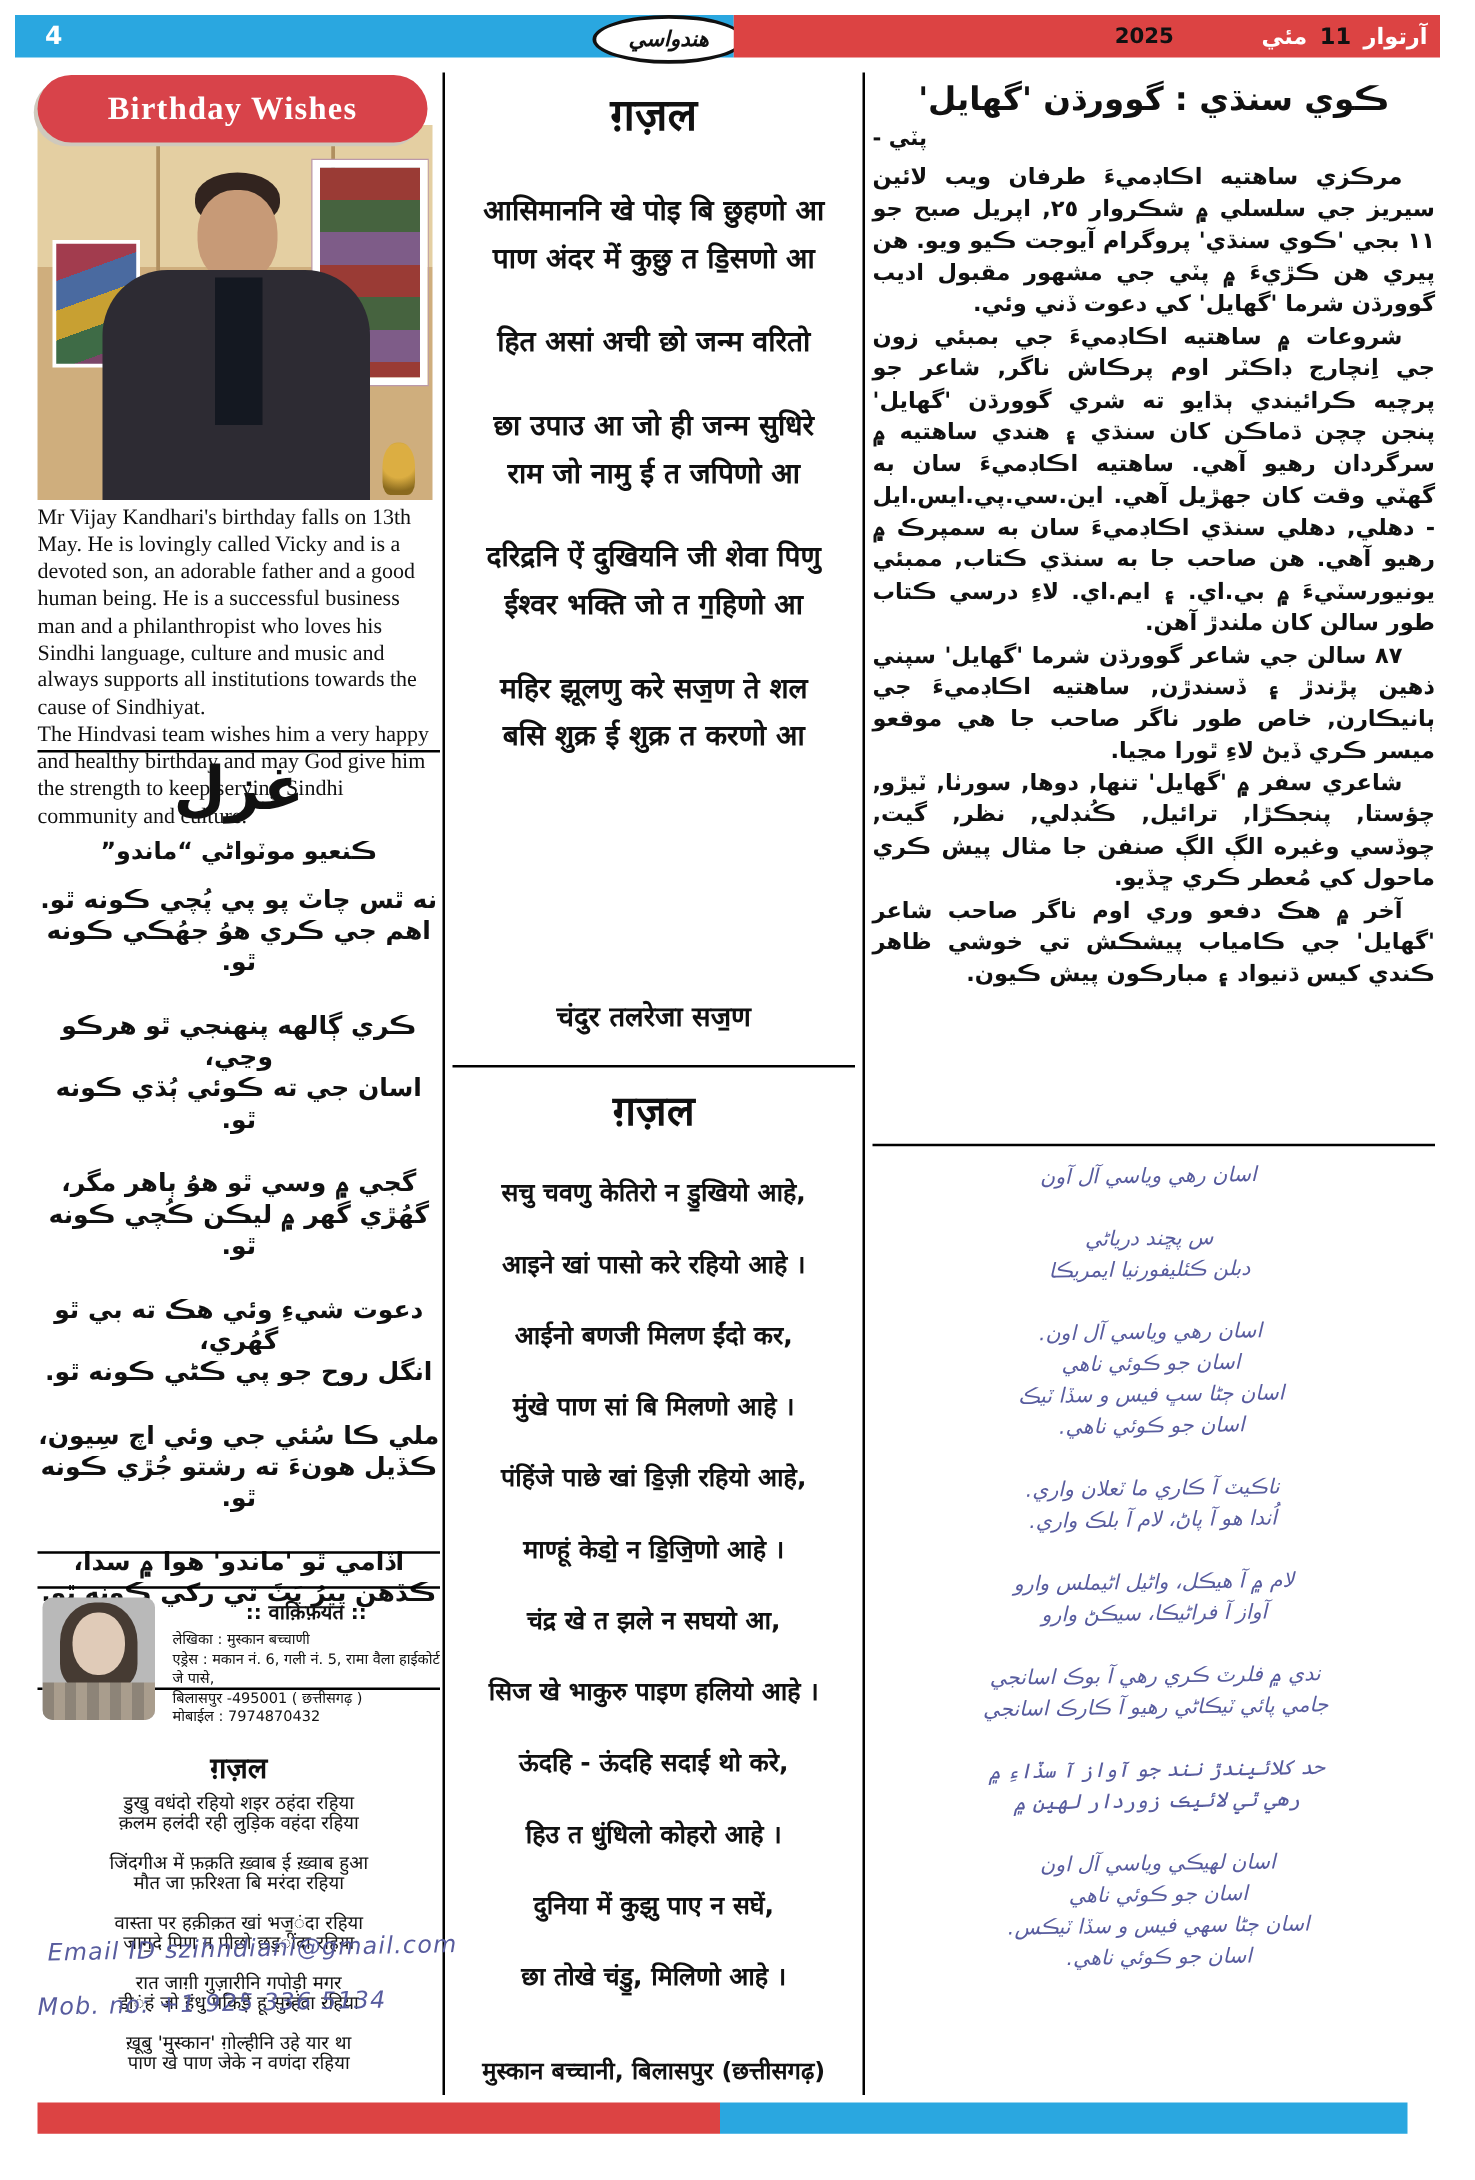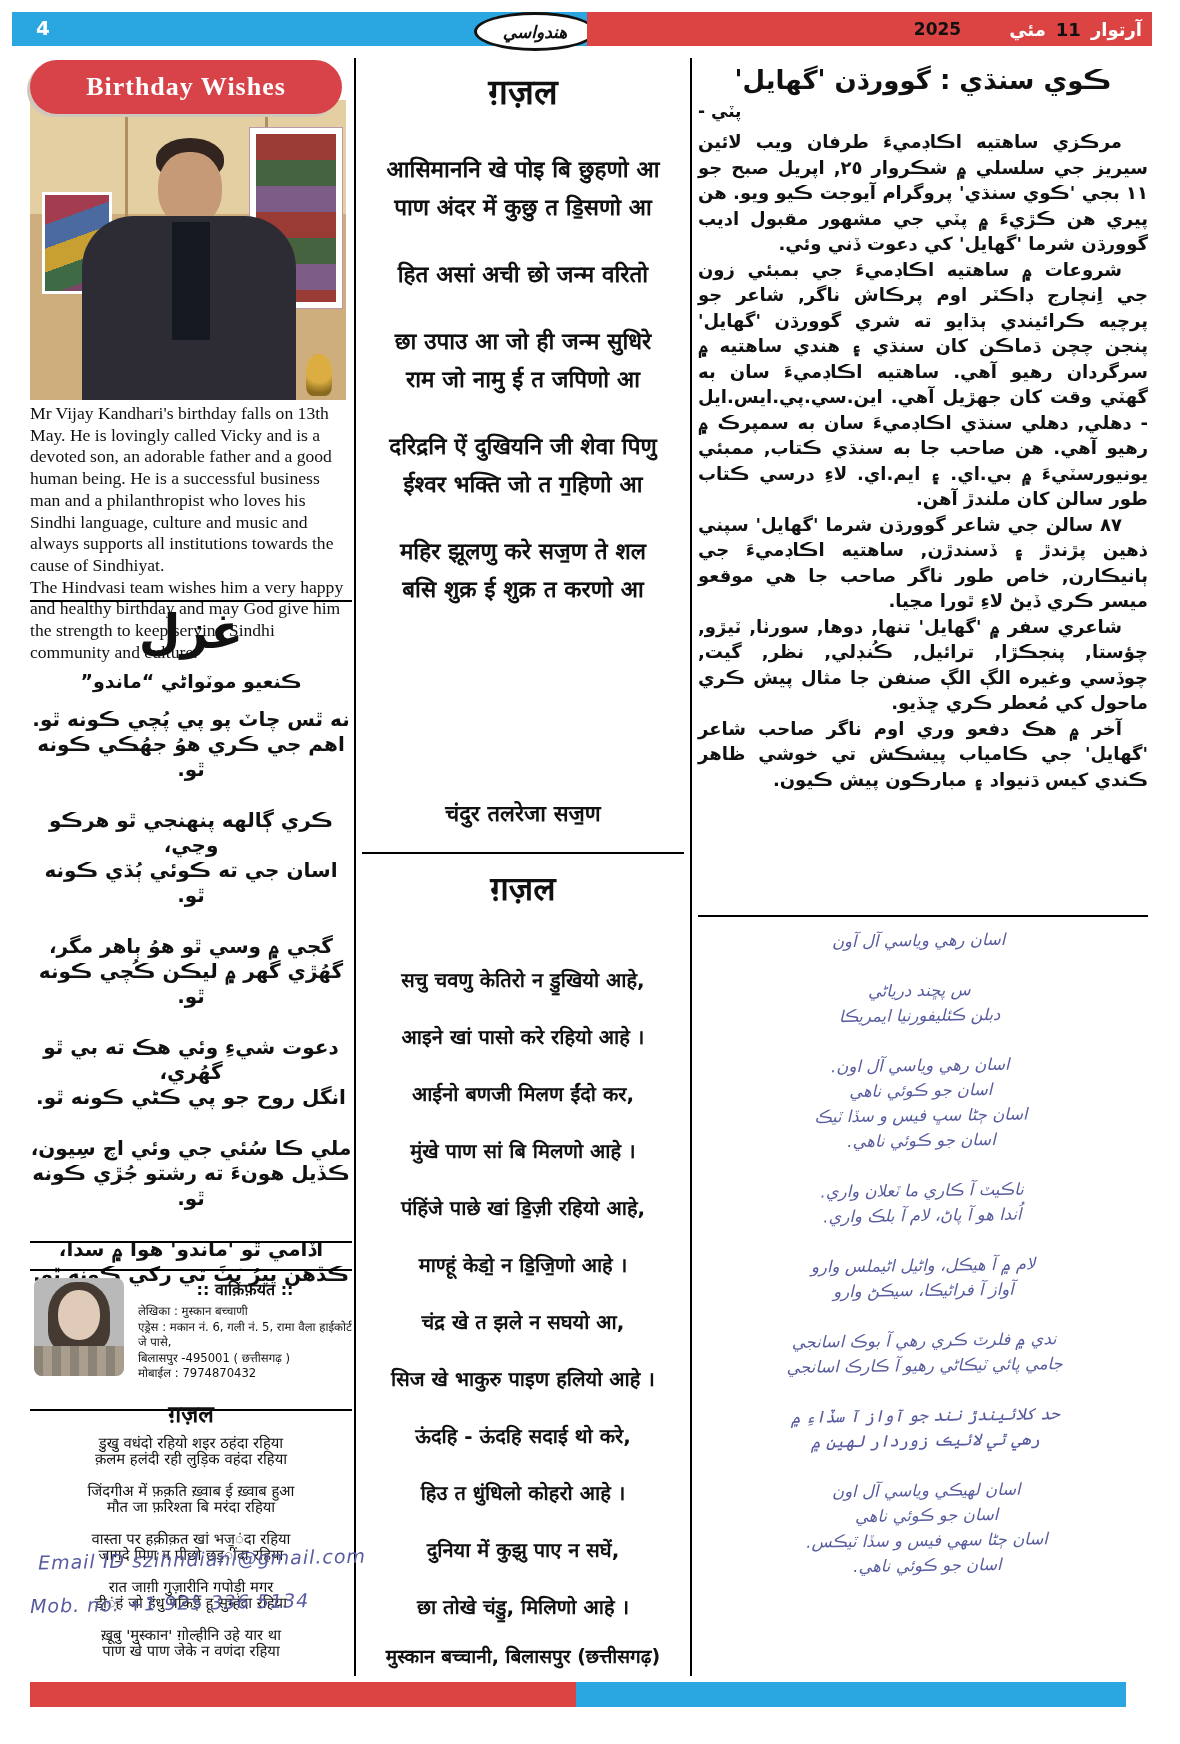--- a/index.html
+++ b/index.html
@@ -13,21 +13,21 @@
   .header-red{flex:1;background:var(--red);position:relative;display:flex;align-items:center;}
   .pageno{position:absolute;left:24px;top:4px;color:#fff;font-family:"DejaVu Sans",sans-serif;
           font-weight:bold;font-size:20px;}
   .logo-oval{position:absolute;left:462px;top:0px;width:116px;height:33px;background:#fff;
              border:3px solid #111;border-radius:50%;display:flex;align-items:center;justify-content:center;
              font-family:"DejaVu Sans",sans-serif;font-weight:bold;font-style:italic;font-size:17px;color:#111;}
   .date-area{position:absolute;right:10px;top:0;height:34px;display:flex;align-items:center;gap:10px;direction:rtl;
              font-family:"DejaVu Sans",sans-serif;font-weight:bold;font-size:18px;}
   .date-area .w{color:#fff;}
   .date-area .b{color:#111;}
-  .date-area .year{margin-right:38px;color:#111;font-size:17px;}
+  .date-area .year{margin-right:60px;color:#111;font-size:17px;}
 
   
   .vline{position:absolute;top:58px;width:2px;height:1618px;background:#000;}
   .vline.v1{left:354px;} .vline.v2{left:690px;}
 
   
   .leftcol{position:absolute;left:30px;top:55px;width:322px;}
   .banner{position:absolute;left:0;top:5px;width:312px;height:54px;background:var(--banner);
           border-radius:30px;color:#fff;text-align:center;line-height:54px;
           font-weight:bold;font-size:26px;letter-spacing:1px;z-index:3;
@@ -56,21 +56,21 @@
   .hr{position:absolute;left:0;width:322px;border-top:2.5px solid #000;}
   .hr.h1{top:545px;} .hr.h2{top:1186px;border-top-width:2.5px;}
   .ar-title{position:absolute;left:0;top:548px;width:322px;text-align:center;direction:rtl;
             font-family:"DejaVu Sans",sans-serif;font-weight:bold;font-size:48px;line-height:56px;}
   .ar-poet{position:absolute;left:0;top:615px;width:322px;text-align:center;direction:rtl;
            font-family:"DejaVu Sans",sans-serif;font-weight:bold;font-size:19px;}
   .ar-body{position:absolute;left:0;top:652px;width:322px;direction:rtl;text-align:center;
            font-family:"DejaVu Sans",sans-serif;font-weight:bold;font-size:20px;}
   .ar-body .couplet{margin-bottom:26px;}
   .ar-body .line{line-height:25px;}
-  .bio-box{position:absolute;left:0;top:1214px;width:322px;height:142px;
+  .bio-box{position:absolute;left:0;top:1214px;width:322px;height:83px;
            border-top:2px solid #000;border-bottom:2px solid #000;display:flex;padding-top:5px;box-sizing:border-box;}
   .bio-photo{width:90px;height:98px;border-radius:8px;margin:2px 6px 0 4px;position:relative;overflow:hidden;background:#b9b9b9;}
   .bio-photo .w-hair{position:absolute;left:14px;top:4px;width:62px;height:70px;background:#463b33;border-radius:45% 45% 30% 30%;}
   .bio-photo .w-face{position:absolute;left:24px;top:12px;width:42px;height:50px;background:#e0cbb8;border-radius:48%;}
   .bio-photo .w-dress{position:absolute;left:0;bottom:0;width:100%;height:30px;
         background:repeating-linear-gradient(90deg,#8d8478 0 9px,#a99d8d 9px 18px);}
   .bio-detail{flex:1;padding-left:8px;font-family:"DejaVu Sans",sans-serif;}
   .bio-head{text-align:center;font-weight:bold;font-size:16px;margin:2px 0 4px 0;}
   .bio-row{font-size:11.6px;line-height:15.5px;}
   .dev-title-sm{position:absolute;left:0;top:1342px;width:322px;text-align:center;
@@ -83,21 +83,21 @@
   
   .midcol{position:absolute;left:362px;top:55px;width:322px;font-family:"DejaVu Sans",sans-serif;}
   .m-title1{position:absolute;left:0;top:12px;width:322px;text-align:center;font-weight:bold;font-size:35px;}
   .m-ghazal1{position:absolute;left:0;top:95px;width:322px;text-align:center;font-weight:bold;font-size:22.5px;}
   .m-ghazal1 .couplet{margin-bottom:29px;}
   .m-ghazal1 .line{line-height:38px;}
   .m-poet1{position:absolute;left:0;top:742px;width:322px;text-align:center;font-weight:bold;font-size:22px;}
   .m-hr{position:absolute;left:0;top:797px;width:322px;border-top:2px solid #000;}
   .m-title2{position:absolute;left:0;top:810px;width:322px;text-align:center;font-weight:bold;font-size:33px;}
   .m-ghazal2{position:absolute;left:0;top:888px;width:322px;text-align:center;font-weight:bold;font-size:20px;}
-  .m-ghazal2 .m2line{line-height:23px;margin-bottom:34px;margin-top:26px;}
+  .m-ghazal2 .m2line{line-height:23px;margin-bottom:34px;}
   .m-poet2{position:absolute;left:0;top:1588px;width:322px;text-align:center;font-weight:bold;font-size:19px;}
 
   
   .rightcol{position:absolute;left:698px;top:55px;width:450px;}
   .r-title{position:absolute;left:0;top:10px;width:450px;direction:rtl;text-align:center;
            font-family:"DejaVu Sans",sans-serif;font-weight:bold;font-size:26px;}
   .r-dateline{position:absolute;left:0;top:46px;width:380px;direction:rtl;text-align:left;
            font-family:"DejaVu Sans",sans-serif;font-weight:bold;font-size:17px;padding-right:70px;box-sizing:border-box;}
   .r-body{position:absolute;left:0;top:74px;width:450px;direction:rtl;text-align:justify;
           font-family:"DejaVu Sans",sans-serif;font-weight:bold;font-size:18px;}

